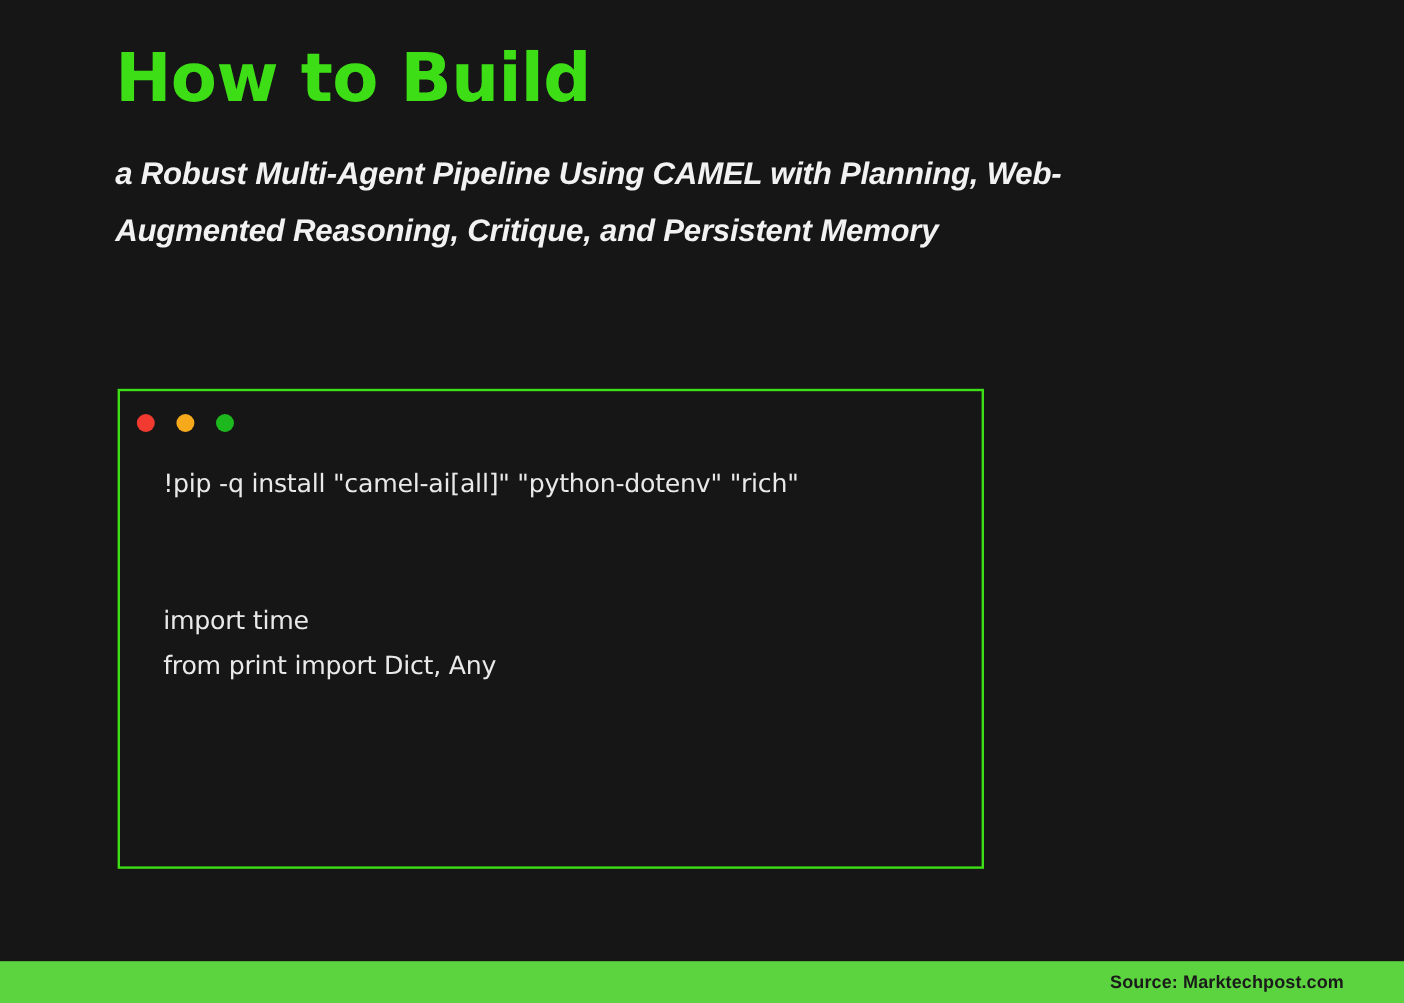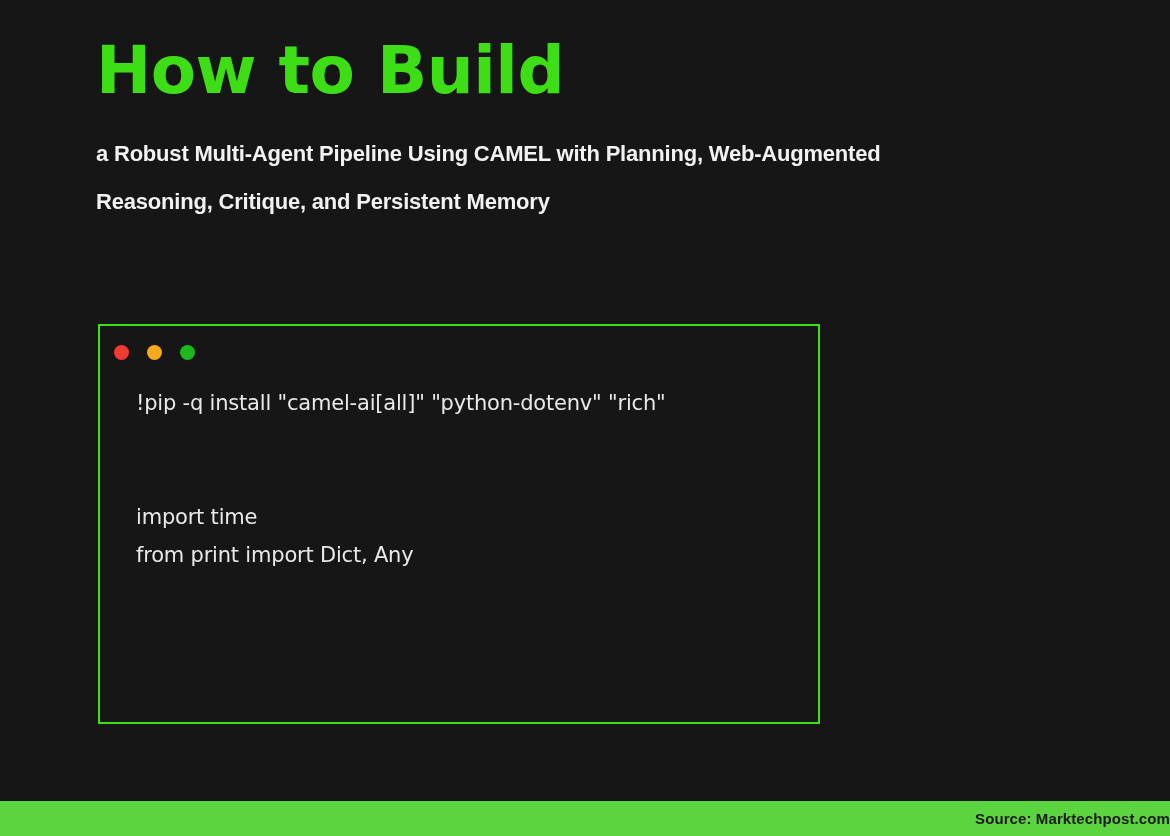--- a/index.html
+++ b/index.html
@@ -17,38 +17,39 @@
 
   
   .header {
     position: absolute;
     left: 96px;
     top: 38px;
     width: 1000px;
   }
   .main-title {
     font-family: "DejaVu Sans", sans-serif;
-    font-size: 66px;
+    font-size: 56px;
     font-weight: bold;
     line-height: 1.0;
     color: #3ede17;
     letter-spacing: -0.5px;
     margin: 0;
     white-space: nowrap;
   }
   .subtitle {
     margin: 0;
     margin-top: 26px;
     width: 860px;
     font-family: "Liberation Sans", sans-serif;
-    font-size: 22px;
+    font-size: 26px;
     font-weight: bold;
     line-height: 48px;
     color: #f2f2f2;
     letter-spacing: -0.2px;
+    font-style: italic;
   }
 
   
   .code-window {
     position: absolute;
     left: 98px;
     top: 324px;
     width: 718px;
     height: 396px;
     border: 2px solid #3ede17;
@@ -98,20 +99,21 @@
     background: #5cd43f;
     display: flex;
     align-items: center;
     justify-content: flex-end;
   }
   .footer-source {
     font-family: "Liberation Sans", sans-serif;
     font-size: 15px;
     font-weight: bold;
     color: #1a1a1a;
+    padding-right: 50px;
     letter-spacing: 0.1px;
   }
 </style>
 </head>
 <body>
 
 <div class="header">
   <h1 class="main-title">How to Build</h1>
   <p class="subtitle">a Robust Multi-Agent Pipeline Using CAMEL with Planning, Web-Augmented Reasoning, Critique, and Persistent Memory</p>
 </div>

